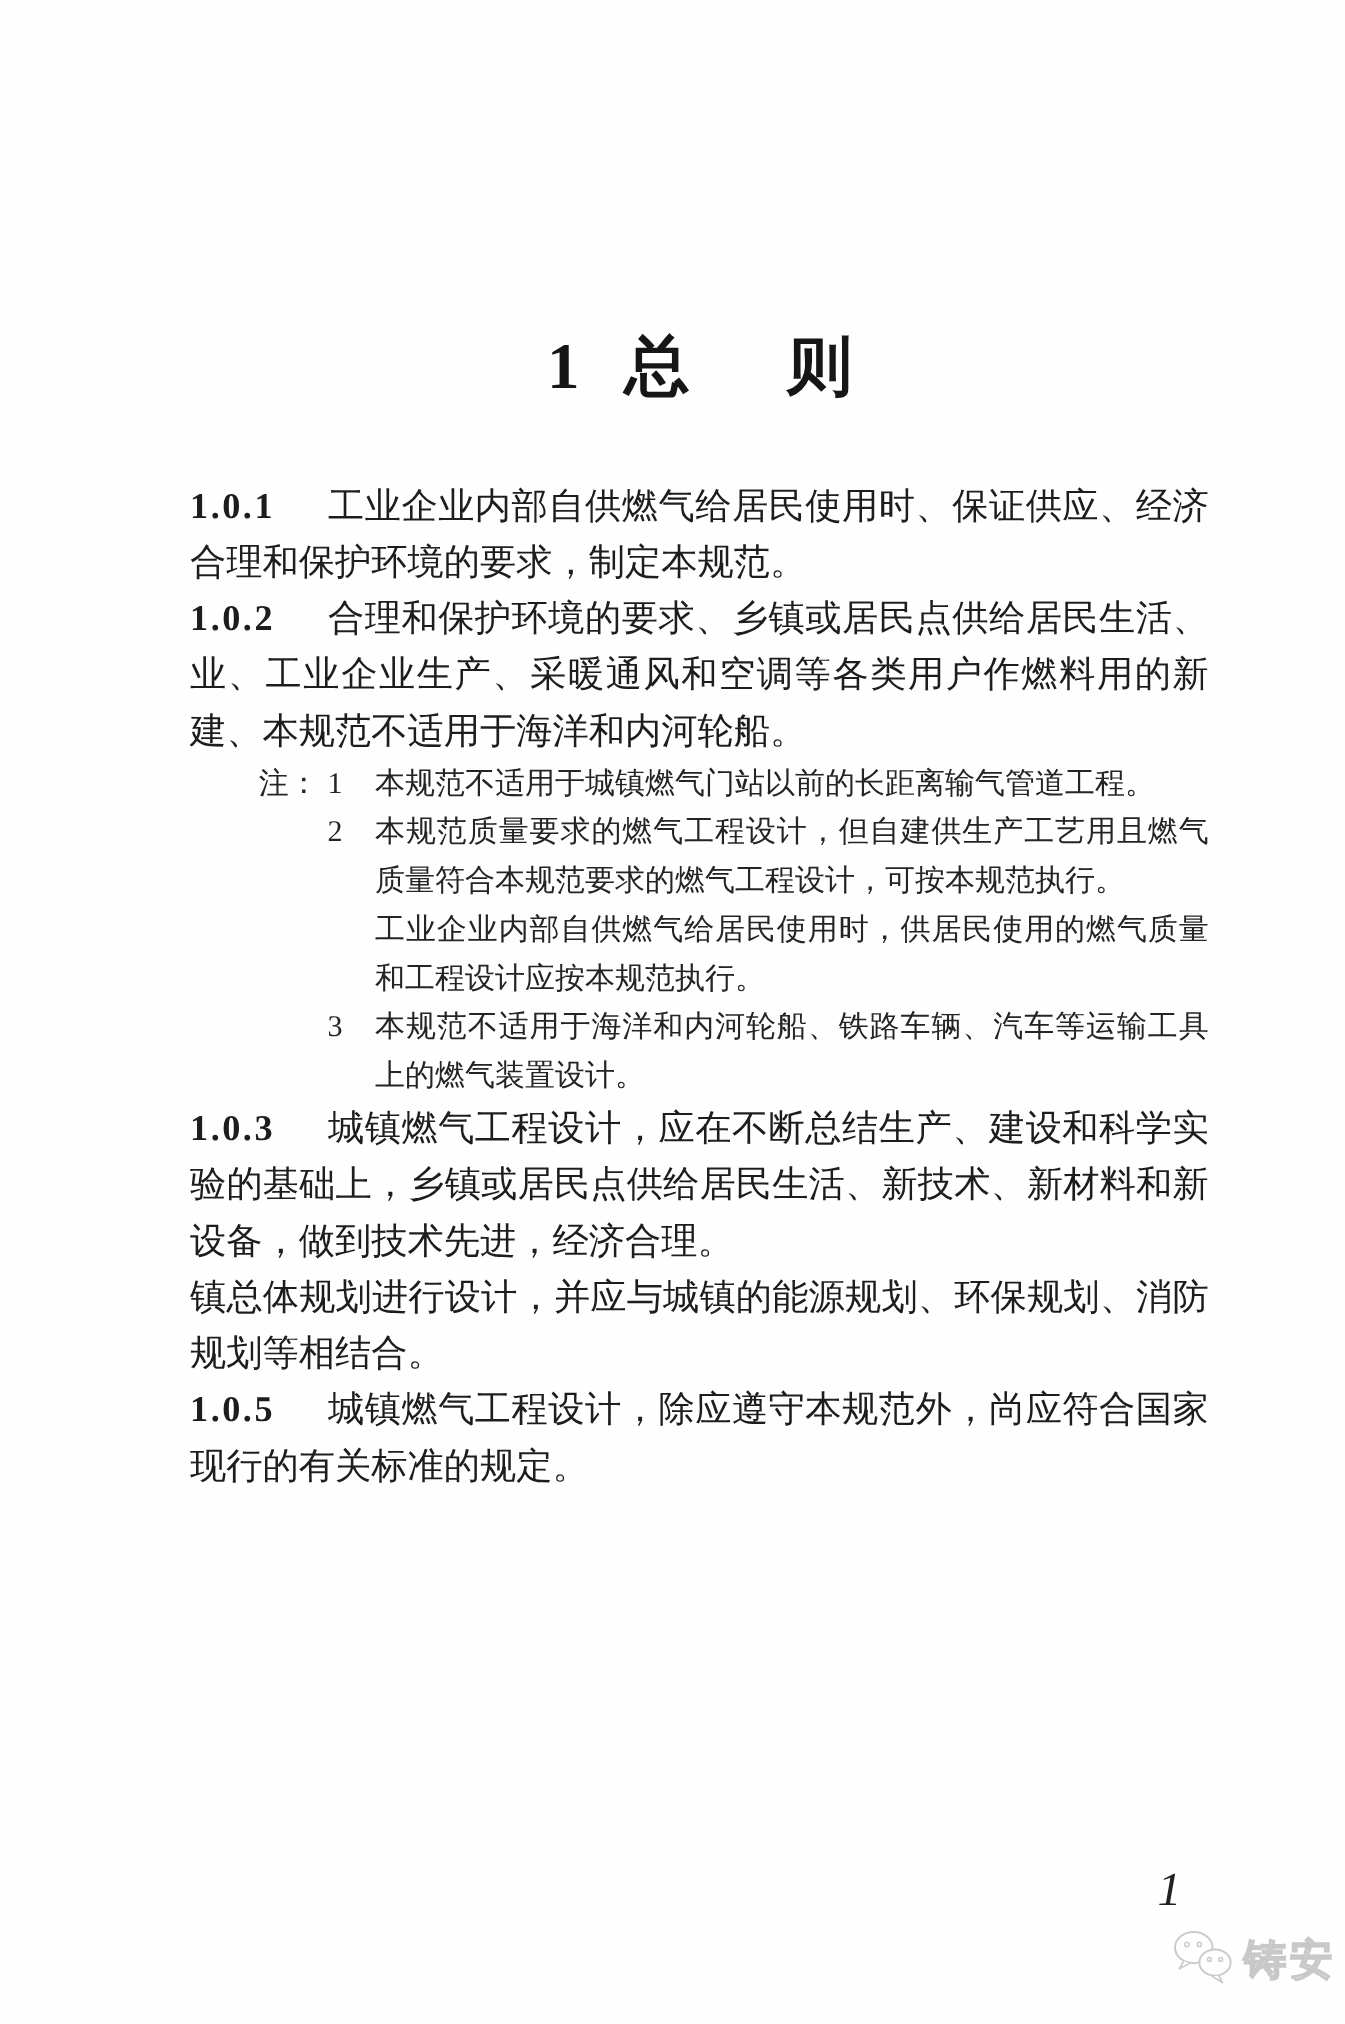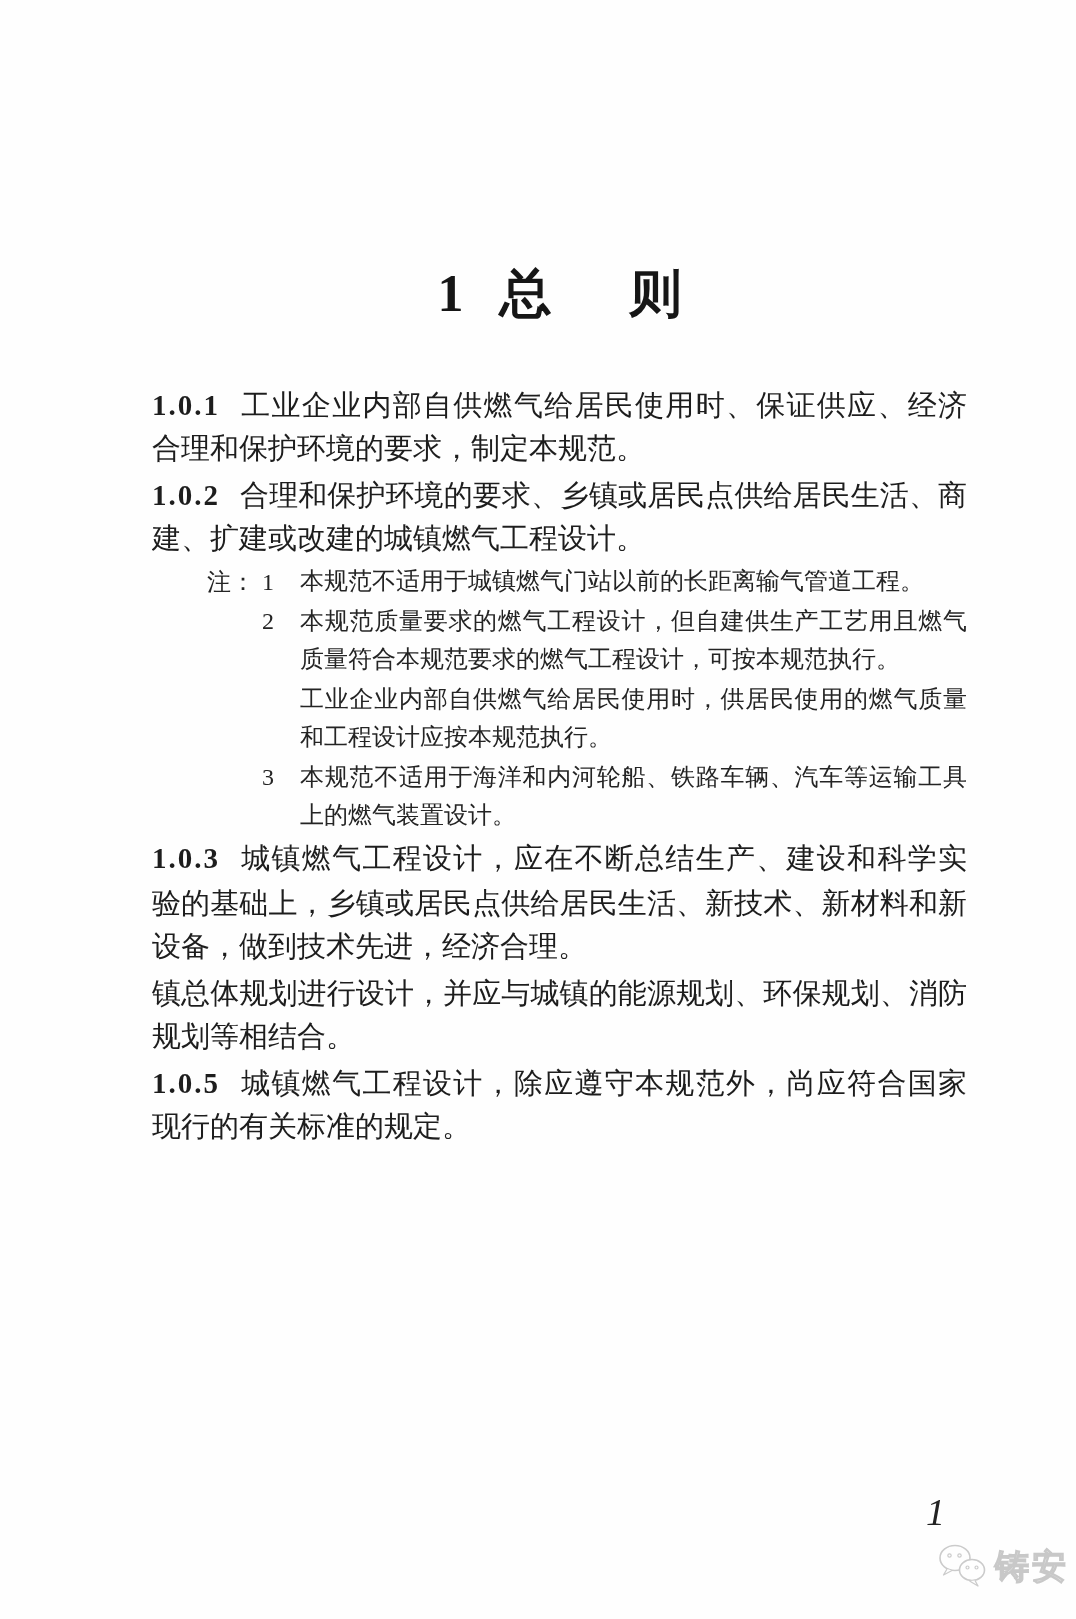--- a/index.html
+++ b/index.html
@@ -22,23 +22,23 @@
   }
   .title .t-c1 { margin-left:36px; }
   .title .t-c2 { margin-left:78px; }
   
   .clause .line {
     font-size:29px; line-height:45px; height:45px;
     overflow:hidden; white-space:normal;
     text-justify:inter-ideograph;
   }
   .full { text-align:justify; text-align-last:justify; }
-  .short { text-align:left; text-align-last:left;font-family:Liberation Mono, monospace; }
+  .short { text-align:left; text-align-last:left; }
   .num {
-    font-weight:700; letter-spacing:2px; margin-right:20px;
+    font-weight:700; letter-spacing:2px; margin-right:42px;
   }
   
   .note { font-size:24px; color:#242424; }
   .note-item { position:relative; padding-left:148px; }
   .note-label { position:absolute; left:55px; top:0; line-height:39px; }
   .note-num { position:absolute; left:110px; top:0; line-height:39px; }
   .note-line {
     line-height:39px; height:39px; overflow:hidden;
     text-justify:inter-ideograph;
   }
@@ -72,21 +72,22 @@
       <span class="t-c2">则</span>
     </h1>
 
     <div class="clause">
       <div class="line full"><span class="num">1.0.1</span><span>工业企业内部自供燃气给居民使用时、保证供应、经济</span></div>
       <div class="line short">合理和保护环境的要求，制定本规范。</div>
     </div>
 
     <div class="clause">
       <div class="line full"><span class="num">1.0.2</span><span>合理和保护环境的要求、乡镇或居民点供给居民生活、商</span></div>
-      <div class="line short">建、扩建或改建的城镇燃气工程设计。</div>
+      <div class="line full">业、工业企业生产、采暖通风和空调等各类用户作燃料用的新</div>
+      <div class="line short">建、本规范不适用于海洋和内河轮船。</div>
     </div>
 
     <div class="note">
       <div class="note-item">
         <span class="note-label">注：</span>
         <span class="note-num">1</span>
         <div class="note-line short">本规范不适用于城镇燃气门站以前的长距离输气管道工程。</div>
       </div>
       <div class="note-item">
         <span class="note-num">2</span>

